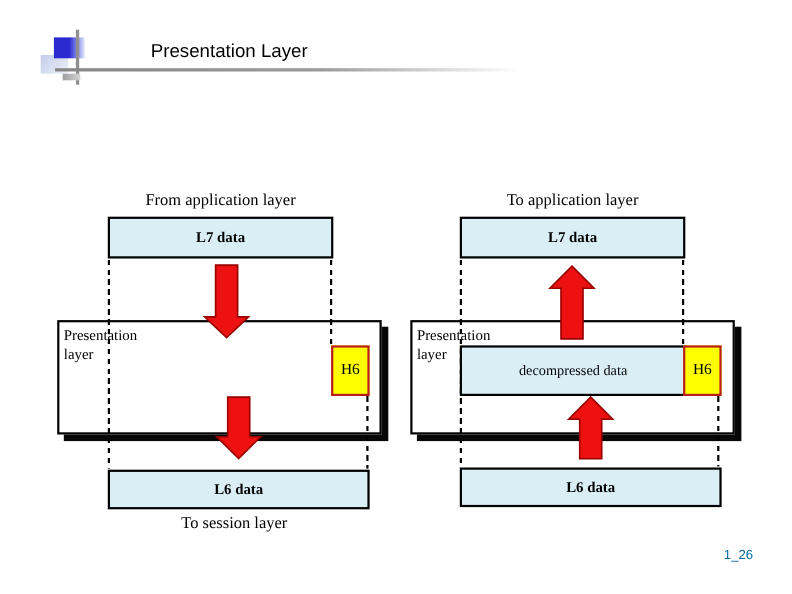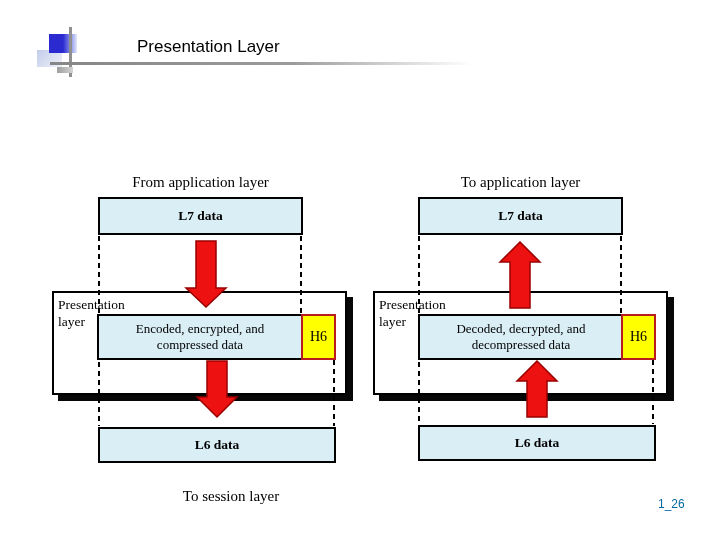--- a/index.html
+++ b/index.html
@@ -47,21 +47,21 @@
   .proc-l{left:97px;top:314px;width:206px;height:46px;}
   .proc-r{left:418px;top:314px;width:206px;height:46px;}
 
   .h6-box{position:absolute;box-sizing:border-box;border:2px solid #b91c1c;background:var(--header-fill);
     display:flex;align-items:center;justify-content:center;font-size:14px;z-index:3;text-align:right;}
   .h6-l{left:301px;top:314px;width:35px;height:46px;}
   .h6-r{left:621px;top:314px;width:35px;height:46px;}
 
   .flow-label{position:absolute;font-size:15px;text-align:center;z-index:3;font-family:Liberation Serif, serif;}
   .lab-from-app{left:98px;top:174px;width:205px;}
-  .lab-to-session{left:112px;top:468px;width:238px;margin-top:20px;}
+  .lab-to-session{left:94px;top:468px;width:238px;}
   .lab-to-app{left:418px;top:174px;width:205px;}
   .lab-from-session{left:418px;top:466px;width:238px;}
 
   .dash{position:absolute;width:2px;z-index:2;
     background:repeating-linear-gradient(to bottom,#000 0 5px,transparent 5px 9px);}
   .dash-l1{left:98px;top:236px;height:190px;}
   .dash-l2{left:300px;top:236px;height:78px;}
   .dash-l3{left:333px;top:360px;height:66px;}
   .dash-r1{left:418px;top:236px;height:188px;}
   .dash-r2{left:620px;top:236px;height:78px;}
@@ -96,24 +96,20 @@
       <span>L7 data</span>
     </div>
 
     <div class="dash dash-l1"></div>
     <div class="dash dash-l2"></div>
     <div class="dash dash-l3"></div>
 
     <div class="pres-box pres-l"></div>
     <div class="pres-label pres-lab-l">Presentation layer</div>
 
-    <div class="proc-box proc-l">
-      <span>Encoded, encrypted, and</span>
-      <span>compressed data</span>
-    </div>
     <div class="h6-box h6-l">
       <span>H6</span>
     </div>
 
     <svg class="arrow arr-1" width="44" height="69">
       <polygon points="12,1 32,1 32,48 42,48 22,67 2,48 12,48"></polygon>
     </svg>
     <svg class="arrow arr-2" width="44" height="59">
       <polygon points="12,1 32,1 32,37 42,37 22,57 2,37 12,37"></polygon>
     </svg>
@@ -131,21 +127,20 @@
     </div>
 
     <div class="dash dash-r1"></div>
     <div class="dash dash-r2"></div>
     <div class="dash dash-r3"></div>
 
     <div class="pres-box pres-r"></div>
     <div class="pres-label pres-lab-r">Presentation layer</div>
 
     <div class="proc-box proc-r">
-      <span>Decoded, decrypted, and</span>
       <span>decompressed data</span>
     </div>
     <div class="h6-box h6-r">
       <span>H6</span>
     </div>
 
     <svg class="arrow arr-3" width="44" height="68">
       <polygon points="22,1 42,21 32,21 32,67 12,67 12,21 2,21"></polygon>
     </svg>
     <svg class="arrow arr-4" width="44" height="59">

